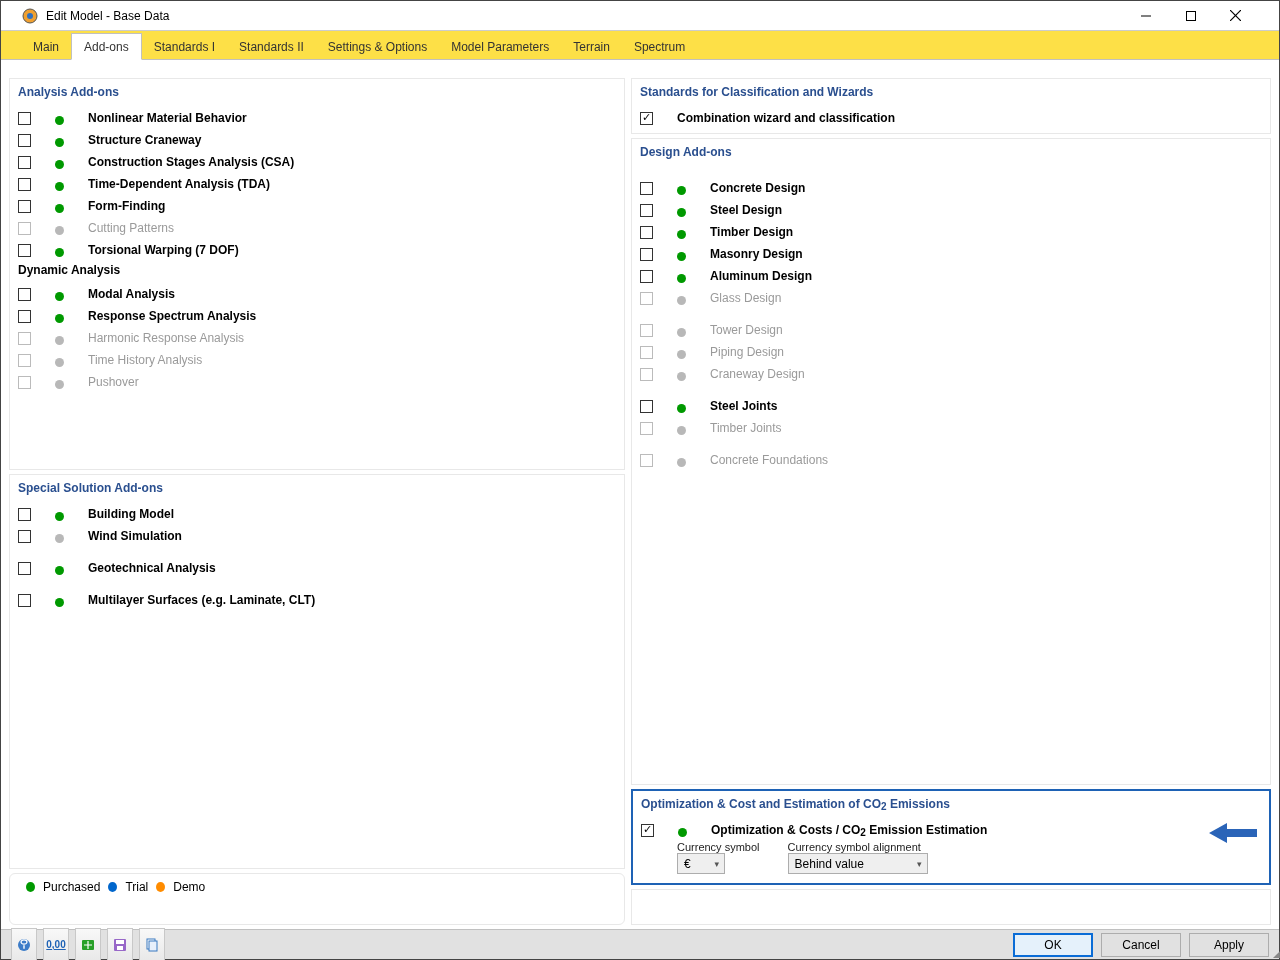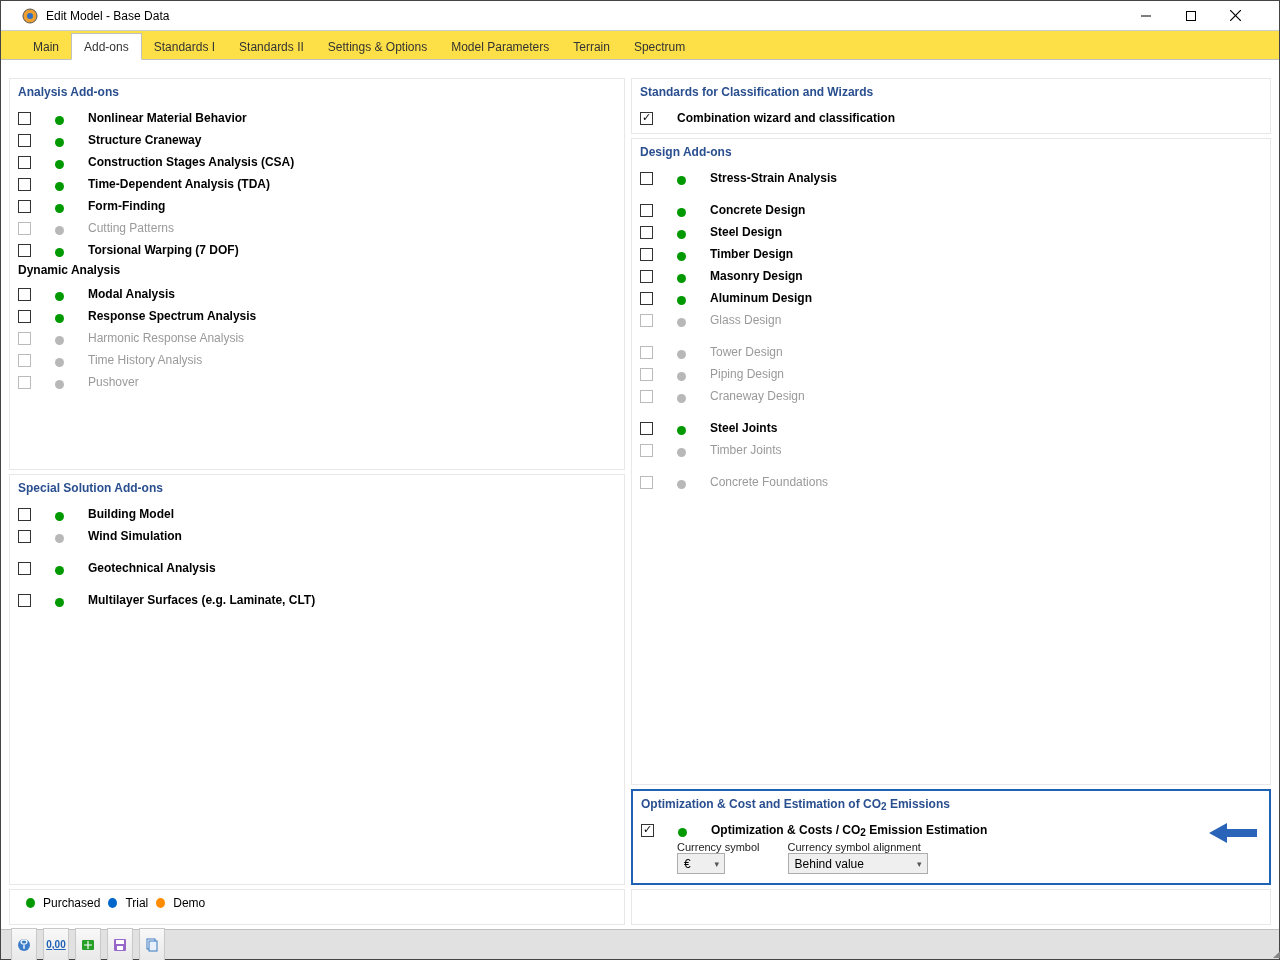--- a/index.html
+++ b/index.html
@@ -182,21 +182,21 @@
             </div>
             <div style="height: 10px;"></div>
             <div class="row">
               <span class="cb"></span>
               <span class="dot"></span>
               <span class="lbl">Multilayer Surfaces (e.g. Laminate, CLT)</span>
             </div>
           </div>
       </div>
 
-      <div class="panel" style="height:36px; padding-top:0; padding-bottom:0;">
+      <div class="panel" style="height:52px; padding-top:0; padding-bottom:0;border-radius:6px;">
         <div class="legend">
           <span class="dot g"></span>
           <span>Purchased</span>
           <span class="dot b"></span>
           <span>Trial</span>
           <span class="dot o"></span>
           <span>Demo</span>
         </div>
       </div>
     </div>
@@ -209,25 +209,20 @@
             <div class="row">
               <span class="cb checked"></span>
               <span class="lbl">Combination wizard and classification</span>
             </div>
           </div>
       </div>
 
       <div class="panel flexfill">
         <div class="panel-title">Design Add-ons</div>
         <div id="design-list">
-            <div class="row">
-              <span class="cb"></span>
-              <span class="dot"></span>
-              <span class="lbl">Stress-Strain Analysis</span>
-            </div>
             <div style="height: 10px;"></div>
             <div class="row">
               <span class="cb"></span>
               <span class="dot"></span>
               <span class="lbl">Concrete Design</span>
             </div>
             <div class="row">
               <span class="cb"></span>
               <span class="dot"></span>
               <span class="lbl">Steel Design</span>
@@ -345,16 +340,21 @@
           <rect x="3" y="2" width="8" height="4" fill="#fff"></rect>
           <rect x="4" y="8" width="6" height="4" fill="#fff"></rect>
         </svg>
     </div>
     <div class="sb-btn">
       <svg width="14" height="14" viewBox="0 0 14 14">
           <rect x="2" y="1" width="8" height="10" fill="#fff" stroke="#3878c0"></rect>
           <rect x="4" y="3" width="8" height="10" fill="#e8f0fb" stroke="#3878c0"></rect>
         </svg>
     </div>
+    <div class="actions">
+      <div class="btn primary">OK</div>
+      <div class="btn">Cancel</div>
+      <div class="btn">Apply</div>
+    </div>
   </div>
 
   <div class="resize">◢</div>
 </div>
 
 </body></html>

